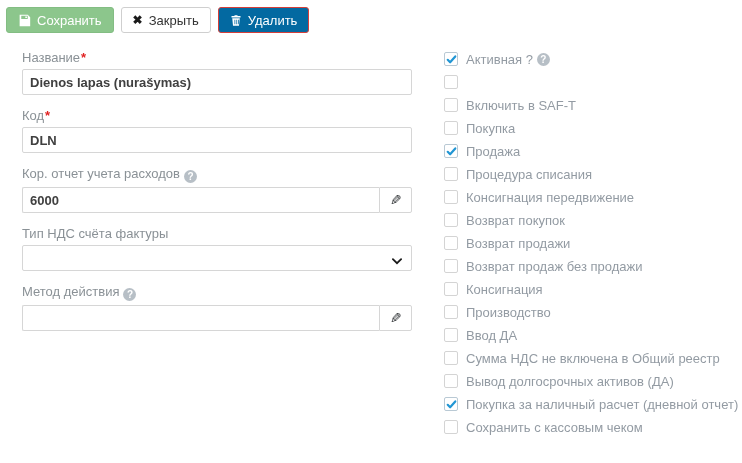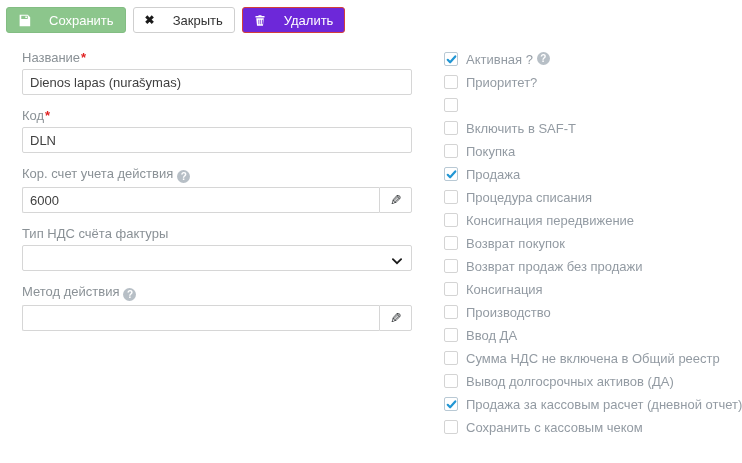--- a/index.html
+++ b/index.html
@@ -2,60 +2,60 @@
 <html><head>
 <meta charset="utf-8">
 <style>
   * { margin:0; padding:0; box-sizing:border-box; }
   html,body { width:742px; height:463px; background:#fff;
     font-family:"Liberation Sans", sans-serif; overflow:hidden; }
   .page { padding:7px 6px; }
 
   
   .toolbar { display:flex; gap:7px; align-items:center; }
-  .btn { display:inline-flex; align-items:center; gap:18px; height:26px;
+  .btn { display:inline-flex; align-items:center; gap:6px; height:26px;
     padding:0 11px; font-size:13px; border-radius:3px; cursor:pointer;
     border:1px solid transparent; line-height:1; }
   .btn-save  { background:#8cc68c; border-color:#83bd83; color:#fff; }
   .btn-close { background:#fff; border-color:#cfcfcf; color:#333; }
-  .btn-del   { background:#6d28d9; border-color:#d43f3a; color:#fff; }
+  .btn-del   { background:#0369a1; border-color:#d43f3a; color:#fff; }
   .btn svg { display:block; }
   .x-glyph { font-size:12px; font-weight:bold; color:#1a1a1a; }
 
   
   .content { display:flex; margin-top:17px; }
   .left-col { width:406px; flex:0 0 406px; }
   .right-col { margin-left:32px; padding-top:2px; }
 
   
   .form-group { margin-bottom:13px;margin-left:16px; }
   .form-label { display:block; font-size:13px; color:#8a9196;
     margin-bottom:4px; }
   .req { color:#e02222; font-weight:bold; margin-left:1px; }
   .help { display:inline-block; width:13px; height:13px; border-radius:50%;
     background:#b7bfc6; color:#fff; font-size:10px; font-weight:bold;
     text-align:center; line-height:13px; margin-left:4px; vertical-align:-2px; }
   .text-input { display:block; width:100%; height:26px; border:1px solid #d6d6d6;
     border-radius:2px; padding:12px 7px; font-size:13px; color:#404040;
-    font-family:"Liberation Sans", sans-serif; background:#fff; outline:none; }
+    font-family:"Liberation Sans", sans-serif; background:#fff; outline:none;font-weight:bold; }
   .input-group { display:flex; width:100%;justify-content:space-between; }
   .input-group .text-input { flex:1 1 auto; border-radius:2px 0 0 2px;
     border-right:none; }
   .addon-btn { flex:0 0 33px; width:33px; height:26px; background:#fff;
     border:1px solid #d6d6d6; border-radius:0 2px 2px 0; cursor:pointer;
     display:flex; align-items:center; justify-content:center; }
   .pencil { font-size:14px; color:#26292c; transform:scaleX(-1) rotate(0deg);
     display:inline-block; }
   .select-box { position:relative; width:100%; height:26px;
     border:1px solid #d6d6d6; border-radius:2px; background:#fff;
     cursor:pointer; }
   .select-box .chev { position:absolute; right:8px; top:7px; }
 
   
-  .cb-row { display:flex; margin-bottom:9px; height:14px; }
+  .cb-row { display:flex; align-items:center; margin-bottom:9px; height:14px; }
   .cb { width:14px; height:14px; border:1px solid #d4d4d4; border-radius:2px;
     background:#fff; flex:0 0 14px; display:flex; align-items:center;
     justify-content:center; cursor:pointer; }
   .cb.checked { border-color:#b9c9d4; }
   .cb-label { font-size:13px; color:#939ba3; margin-left:8px;
     white-space:nowrap; }
 </style>
 </head>
 <body>
 
@@ -98,21 +98,21 @@
 
       <div class="form-group">
         <label class="form-label">
           <span>Код</span><span class="req">*</span>
         </label>
         <input class="text-input" type="text" value="DLN" style="">
       </div>
 
       <div class="form-group">
         <label class="form-label">
-          <span>Кор. счет учета действия</span><span class="help">?</span>
+          <span>Кор. отчет учета расходов</span><span class="help">?</span>
         </label>
         <div class="input-group">
           <input class="text-input" type="text" value="6000" style="">
           <button class="addon-btn">
             <span class="pencil">✎</span>
           </button>
         </div>
       </div>
 
       <div class="form-group">
@@ -147,24 +147,20 @@
           <span class="cb checked">
             <svg width="11" height="11" viewBox="0 0 16 16">
               <path fill="none" stroke="#2196d4" stroke-width="3.2" stroke-linecap="round" stroke-linejoin="round" d="M2.5 8.5 L6 12 L13.5 3.5"></path>
             </svg>
           </span>
           <span class="cb-label">Активная ?</span>
           <span class="help">?</span>
         </div>
         <div class="cb-row">
           <span class="cb"></span>
-          <span class="cb-label">Приоритет?</span>
-        </div>
-        <div class="cb-row">
-          <span class="cb"></span>
         </div>
         <div class="cb-row">
           <span class="cb"></span>
           <span class="cb-label">Включить в SAF-T</span>
         </div>
         <div class="cb-row">
           <span class="cb"></span>
           <span class="cb-label">Покупка</span>
         </div>
         <div class="cb-row">
@@ -182,20 +178,24 @@
         <div class="cb-row">
           <span class="cb"></span>
           <span class="cb-label">Консигнация передвижение</span>
         </div>
         <div class="cb-row">
           <span class="cb"></span>
           <span class="cb-label">Возврат покупок</span>
         </div>
         <div class="cb-row">
           <span class="cb"></span>
+          <span class="cb-label">Возврат продажи</span>
+        </div>
+        <div class="cb-row">
+          <span class="cb"></span>
           <span class="cb-label">Возврат продаж без продажи</span>
         </div>
         <div class="cb-row">
           <span class="cb"></span>
           <span class="cb-label">Консигнация</span>
         </div>
         <div class="cb-row">
           <span class="cb"></span>
           <span class="cb-label">Производство</span>
         </div>
@@ -210,21 +210,21 @@
         <div class="cb-row">
           <span class="cb"></span>
           <span class="cb-label">Вывод долгосрочных активов (ДА)</span>
         </div>
         <div class="cb-row">
           <span class="cb checked">
             <svg width="11" height="11" viewBox="0 0 16 16">
               <path fill="none" stroke="#2196d4" stroke-width="3.2" stroke-linecap="round" stroke-linejoin="round" d="M2.5 8.5 L6 12 L13.5 3.5"></path>
             </svg>
           </span>
-          <span class="cb-label">Продажа за кассовым расчет (дневной отчет)</span>
+          <span class="cb-label">Покупка за наличный расчет (дневной отчет)</span>
         </div>
         <div class="cb-row">
           <span class="cb"></span>
           <span class="cb-label">Сохранить с кассовым чеком</span>
         </div>
       </div>
   </div>
 </div>
 
 </body></html>

